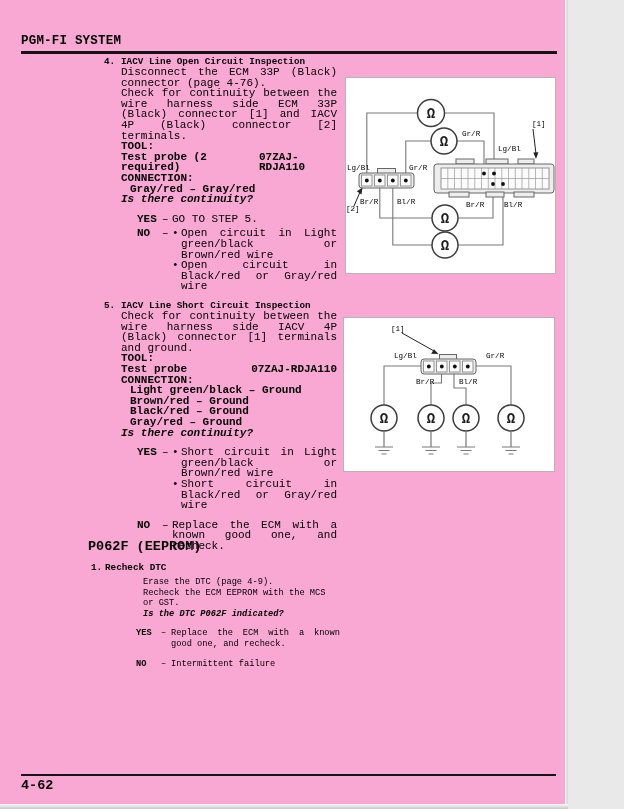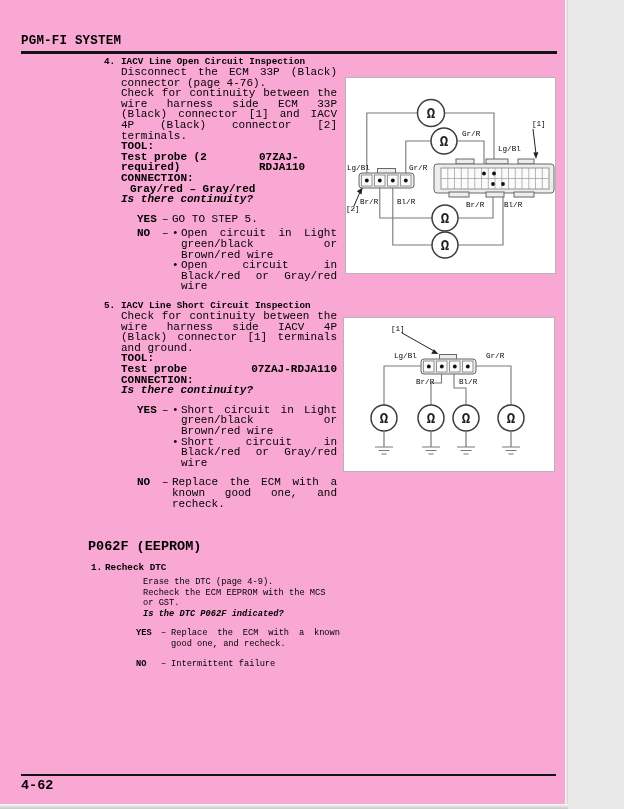--- a/index.html
+++ b/index.html
@@ -120,20 +120,26 @@
       <span>IACV Line Short Circuit Inspection</span>
     </div>
     <div class="sec-body">
       <p class="jp mt-para">Check for continuity between the wire harness side IACV 4P (Black) connector [1] terminals and ground.</p>
       <p class="bold">TOOL:</p>
       <div class="tool-row">
         <span>Test probe</span>
         <span>07ZAJ-RDJA110</span>
       </div>
       <p class="conn-label">CONNECTION:</p>
+      <div class="conn-list">
+        <div>Light green/black – Ground</div>
+        <div>Brown/red – Ground</div>
+        <div>Black/red – Ground</div>
+        <div>Gray/red – Ground</div>
+      </div>
       <p class="q">Is there continuity?</p>
       <div class="ans">
         <span class="al">YES</span>
         <span class="ad">–</span>
         <div>
           <div class="bl">
             <span class="bm">•</span>
             <span class="bt">Short circuit in Light green/black or Brown/red wire</span>
           </div>
           <div class="bl">

